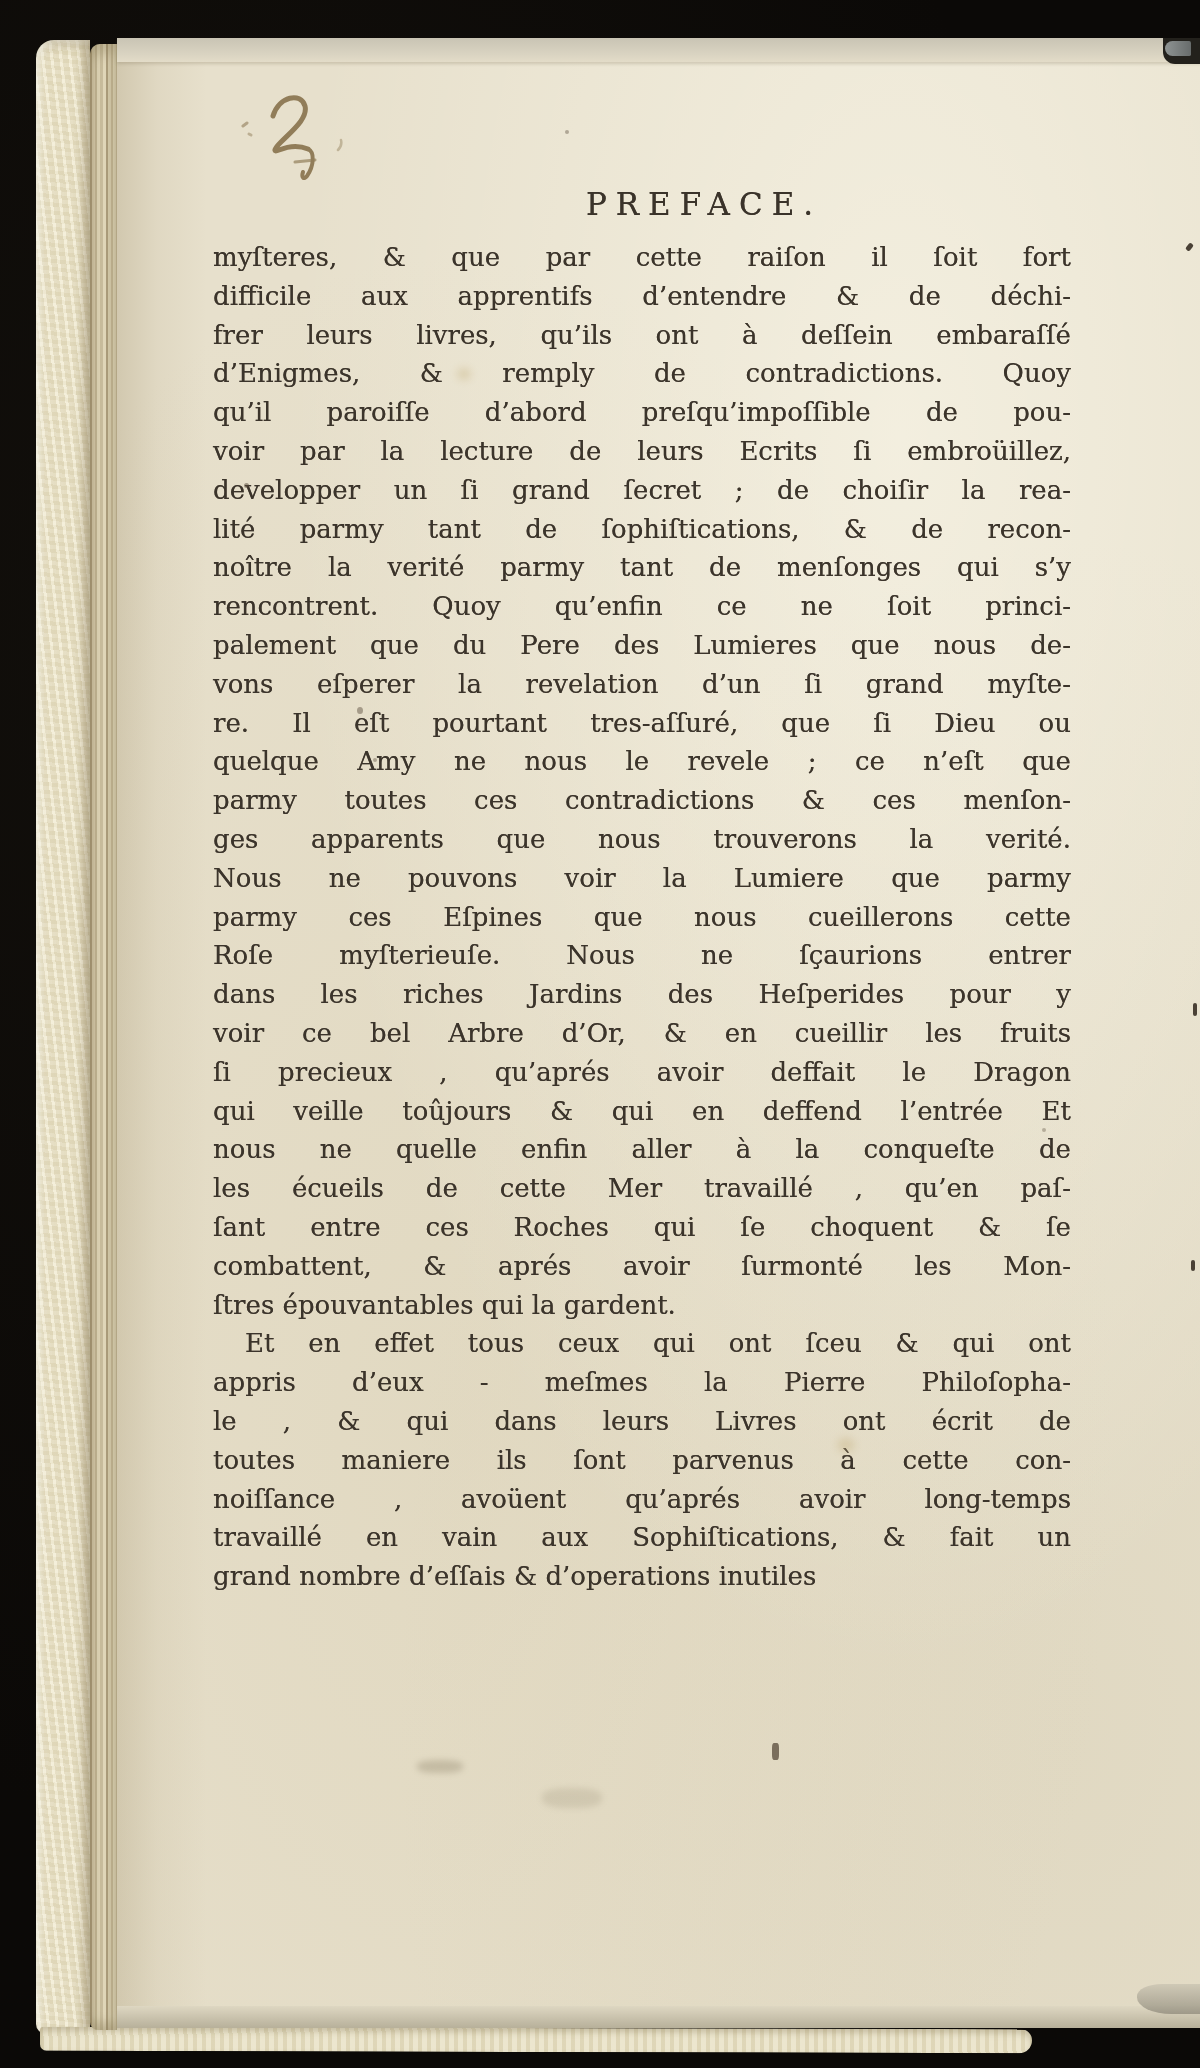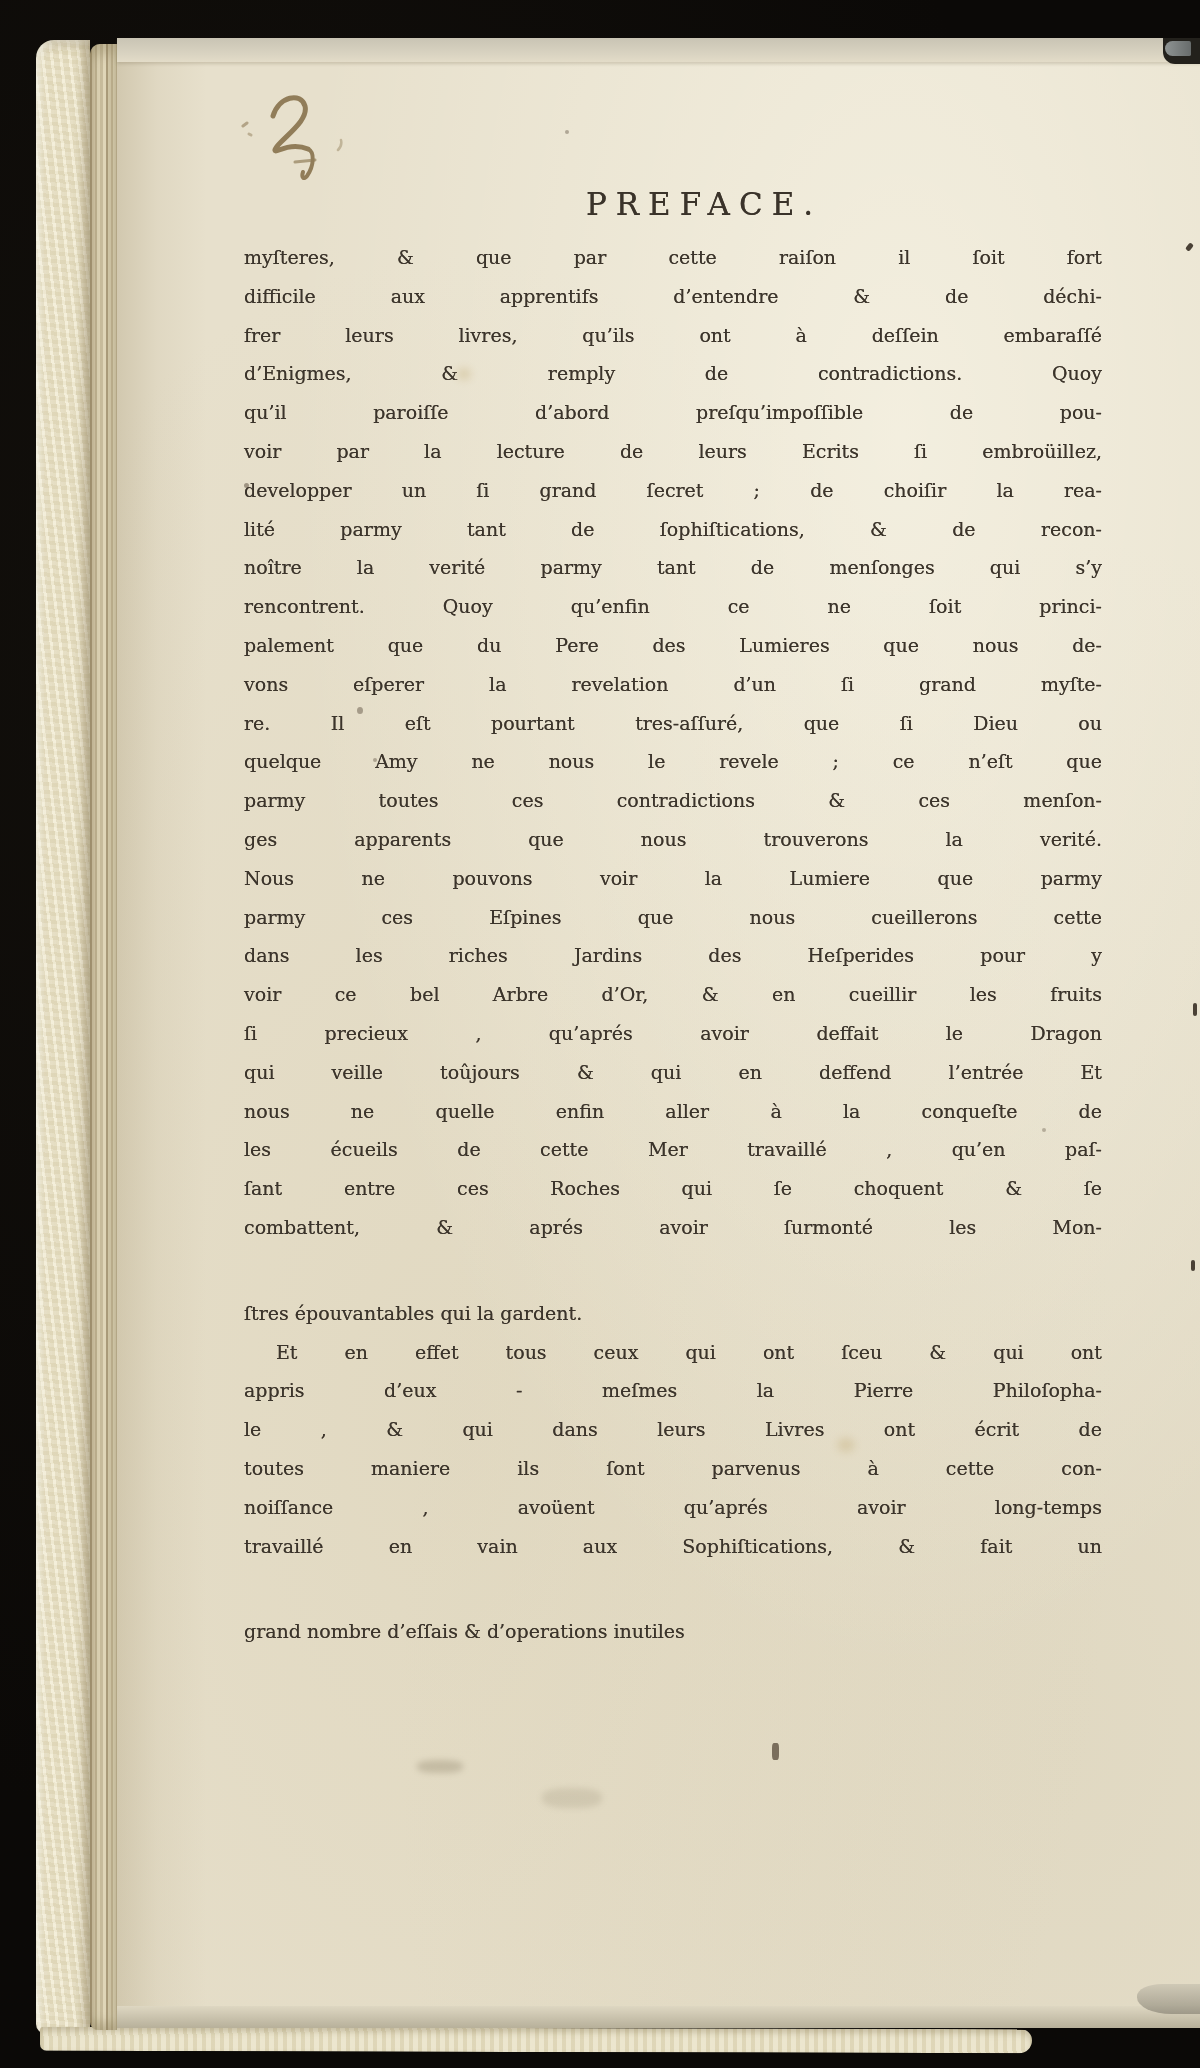--- a/index.html
+++ b/index.html
@@ -73,30 +73,30 @@
   .hand-num{position:absolute;left:118px;top:36px;}
   
   .title{
     position:absolute;left:28px;top:148px;width:100%;
     text-align:center;
     font-size:31px;letter-spacing:9px;
     color:#3a332a;
     text-shadow:0 0 .6px rgba(58,49,38,.8);
   }
   .body-text{
-    position:absolute;left:127px;top:200px;width:858px;
-    font-size:19px;color:#3b342b;
+    position:absolute;left:96px;top:200px;width:858px;
+    font-size:26px;color:#3b342b;
     text-shadow:0 0 .5px rgba(60,50,40,.75);
   }
   .line{
     height:38.8px;line-height:38.8px;
     text-align:justify;text-align-last:justify;
     white-space:normal;overflow:visible;
   }
-  .line.no-just{text-align:center;text-align-last:left;margin-top:47px;}
+  .line.no-just{text-align:center;text-align-last:left;}
   .line.indent{text-indent:32px;}
   
   .speck{position:absolute;border-radius:50%;background:#57493a;}
   .smudge{position:absolute;background:#8d8268;filter:blur(3px);opacity:.35;border-radius:40%;}
   .stain{position:absolute;border-radius:50%;background:#c8b483;filter:blur(4px);opacity:.45;}
   .edge-mark{position:absolute;background:#4a4136;border-radius:2px;}
 </style>
 </head>
 <body>
 
@@ -139,20 +139,21 @@
         <div class="line">noître la verité parmy tant de menſonges qui s’y</div>
         <div class="line">rencontrent. Quoy qu’enfin ce ne ſoit princi-</div>
         <div class="line">palement que du Pere des Lumieres que nous de-</div>
         <div class="line">vons eſperer la revelation d’un ſi grand myſte-</div>
         <div class="line">re. Il eſt pourtant tres-aſſuré, que ſi Dieu ou</div>
         <div class="line">quelque Amy ne nous le revele ; ce n’eſt que</div>
         <div class="line">parmy toutes ces contradictions &amp; ces menſon-</div>
         <div class="line">ges apparents que nous trouverons la verité.</div>
         <div class="line">Nous ne pouvons voir la Lumiere que parmy</div>
         <div class="line">parmy ces Eſpines que nous cueillerons cette</div>
+        <div class="line">Roſe myſterieuſe. Nous ne ſçaurions entrer</div>
         <div class="line">dans les riches Jardins des Heſperides pour y</div>
         <div class="line">voir ce bel Arbre d’Or, &amp; en cueillir les fruits</div>
         <div class="line">ſi precieux , qu’aprés avoir deffait le Dragon</div>
         <div class="line">qui veille toûjours &amp; qui en deffend l’entrée Et</div>
         <div class="line">nous ne quelle enfin aller à la conqueſte de</div>
         <div class="line">les écueils de cette Mer travaillé , qu’en paſ-</div>
         <div class="line">ſant entre ces Roches qui ſe choquent &amp; ſe</div>
         <div class="line">combattent, &amp; aprés avoir ſurmonté les Mon-</div>
         <div class="line no-just">ſtres épouvantables qui la gardent.</div>
         <div class="line indent">Et en effet tous ceux qui ont ſceu &amp; qui ont</div>

